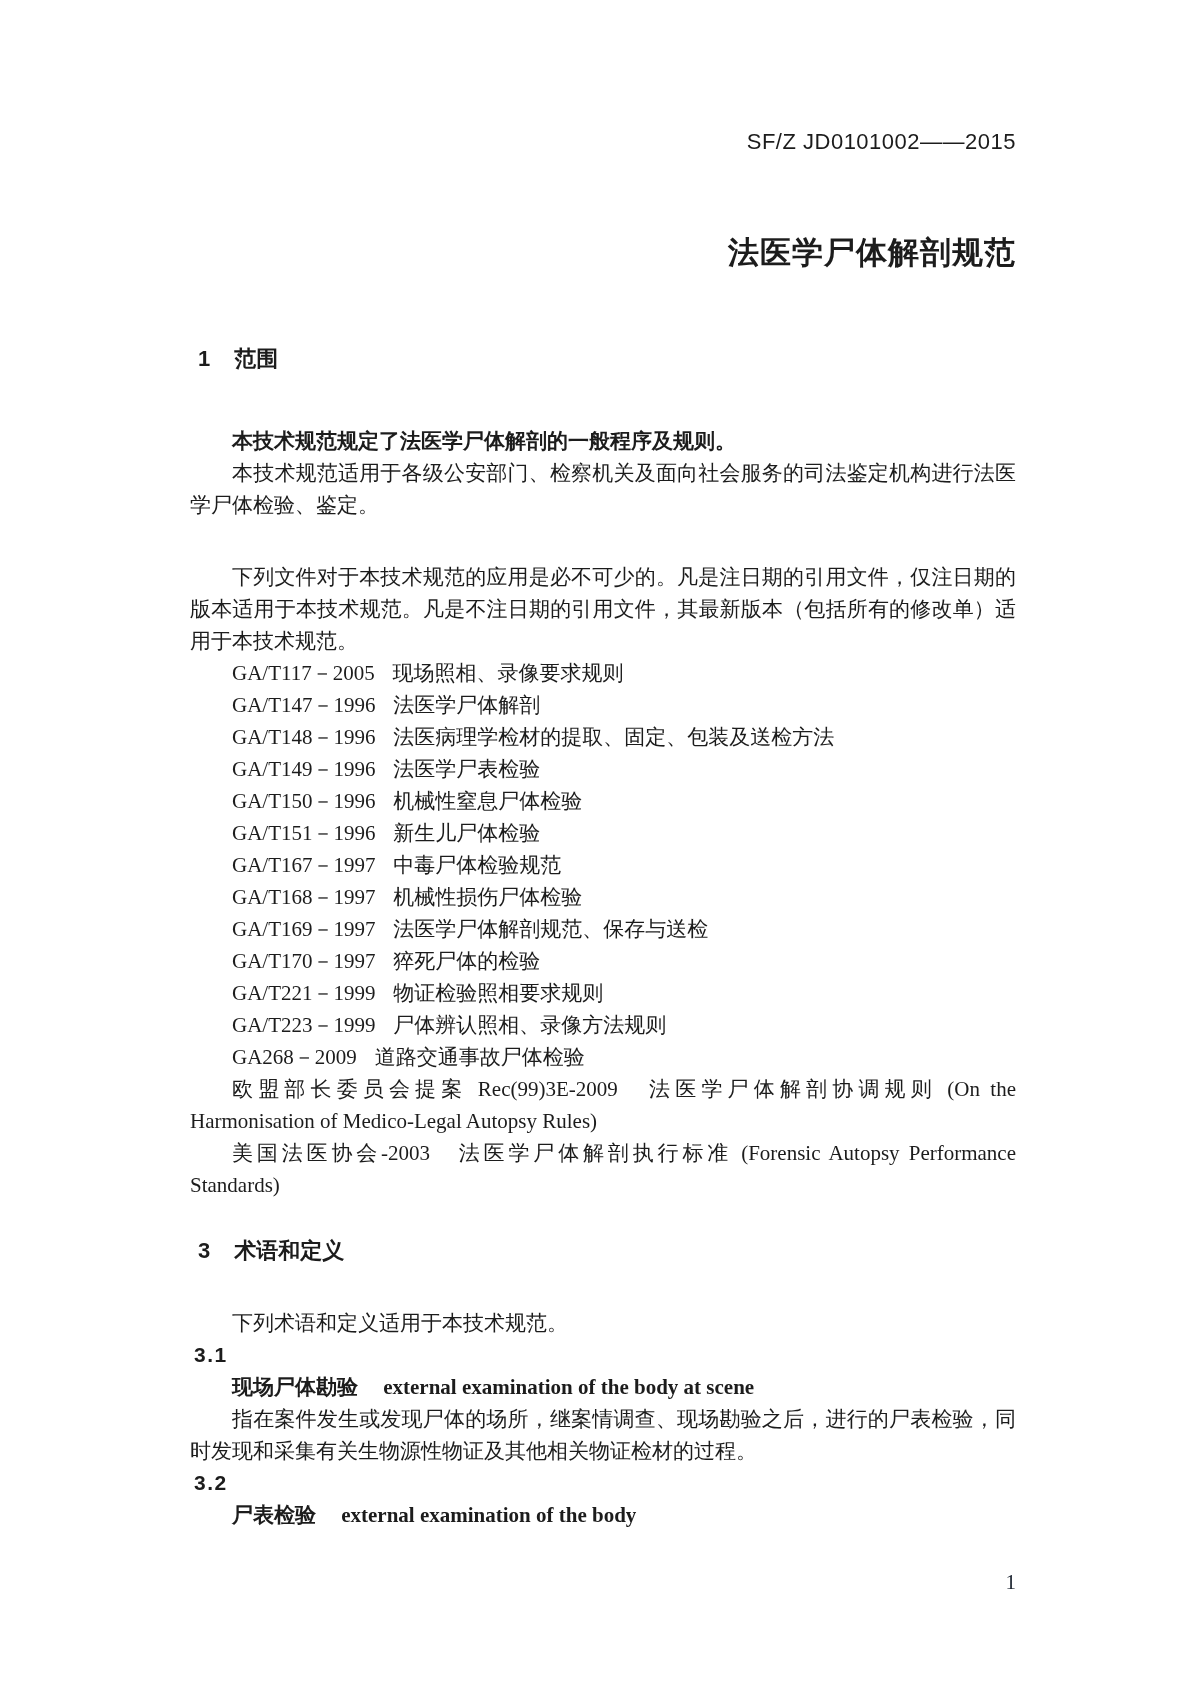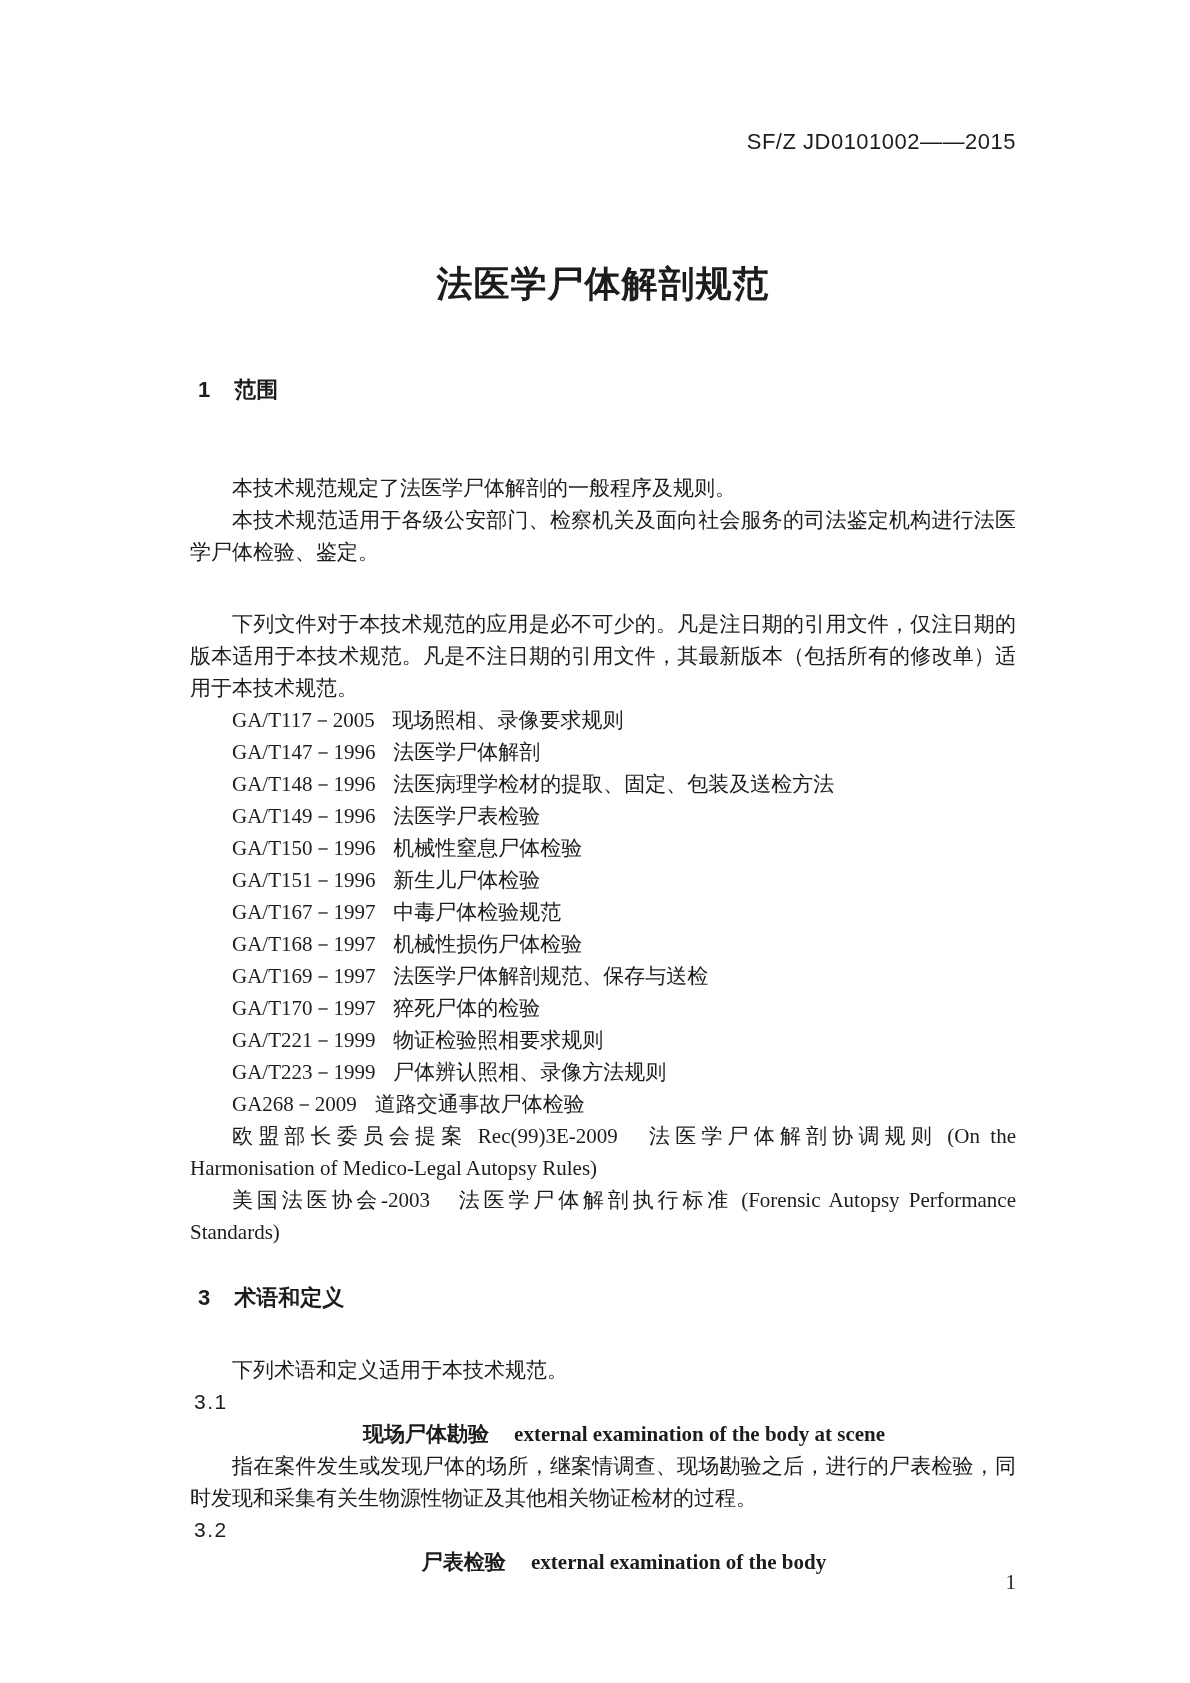--- a/index.html
+++ b/index.html
@@ -21,25 +21,25 @@
     line-height: 32px;
   }
   .doc-code {
     text-align: right;
     font-family: "Liberation Sans", sans-serif;
     font-size: 22px;
     line-height: 32px;
     letter-spacing: 0.5px;
   }
   .doc-title {
-    margin: 108px 0 0 0;
-    text-align: center;
+    margin: 77px 0 0 0;
+    text-align: right;
     font-family: "Liberation Sans", sans-serif;
     font-weight: 700;
-    font-size: 36px;
+    font-size: 31px;
     line-height: 36px;
     letter-spacing: 1px;
   }
   .sec-heading {
     margin-top: 34px;
     padding-left: 8px;
     font-family: "Liberation Sans", sans-serif;
     font-weight: 700;
     font-size: 22px;
     line-height: 32px;
@@ -55,21 +55,22 @@
     margin: 0;
     text-align: justify;
   }
   .body-para {
     text-indent: 2em;
   }
   .lead-para {
     margin-top: 40px;
   }
   .scope-para-first {
-    margin-top: 66px;
+    margin-top: 50px;
+    font-weight: bold;
   }
   .std-list {
     margin: 0;
     padding: 0;
     list-style: none;
   }
   .std-list li {
     padding-left: 2em;
     line-height: 32px;
     white-space: nowrap;
@@ -78,26 +79,26 @@
     margin-right: 0.85em;
   }
   .other-ref {
     text-indent: 2em;
   }
   .term-id {
     font-family: "Liberation Sans", sans-serif;
     letter-spacing: 1.5px;
     padding-left: 4px;
     line-height: 32px;
+    font-weight: bold;
   }
   .term-line {
     padding-left: 2em;
     line-height: 32px;
     font-weight: 700;
-    text-align: center;
   }
   .term-zh {
     font-family: "Liberation Sans", sans-serif;
     font-weight: 700;
   }
   .term-en {
     font-family: "Liberation Serif", serif;
     font-weight: 700;
     margin-left: 1.2em;
   }

